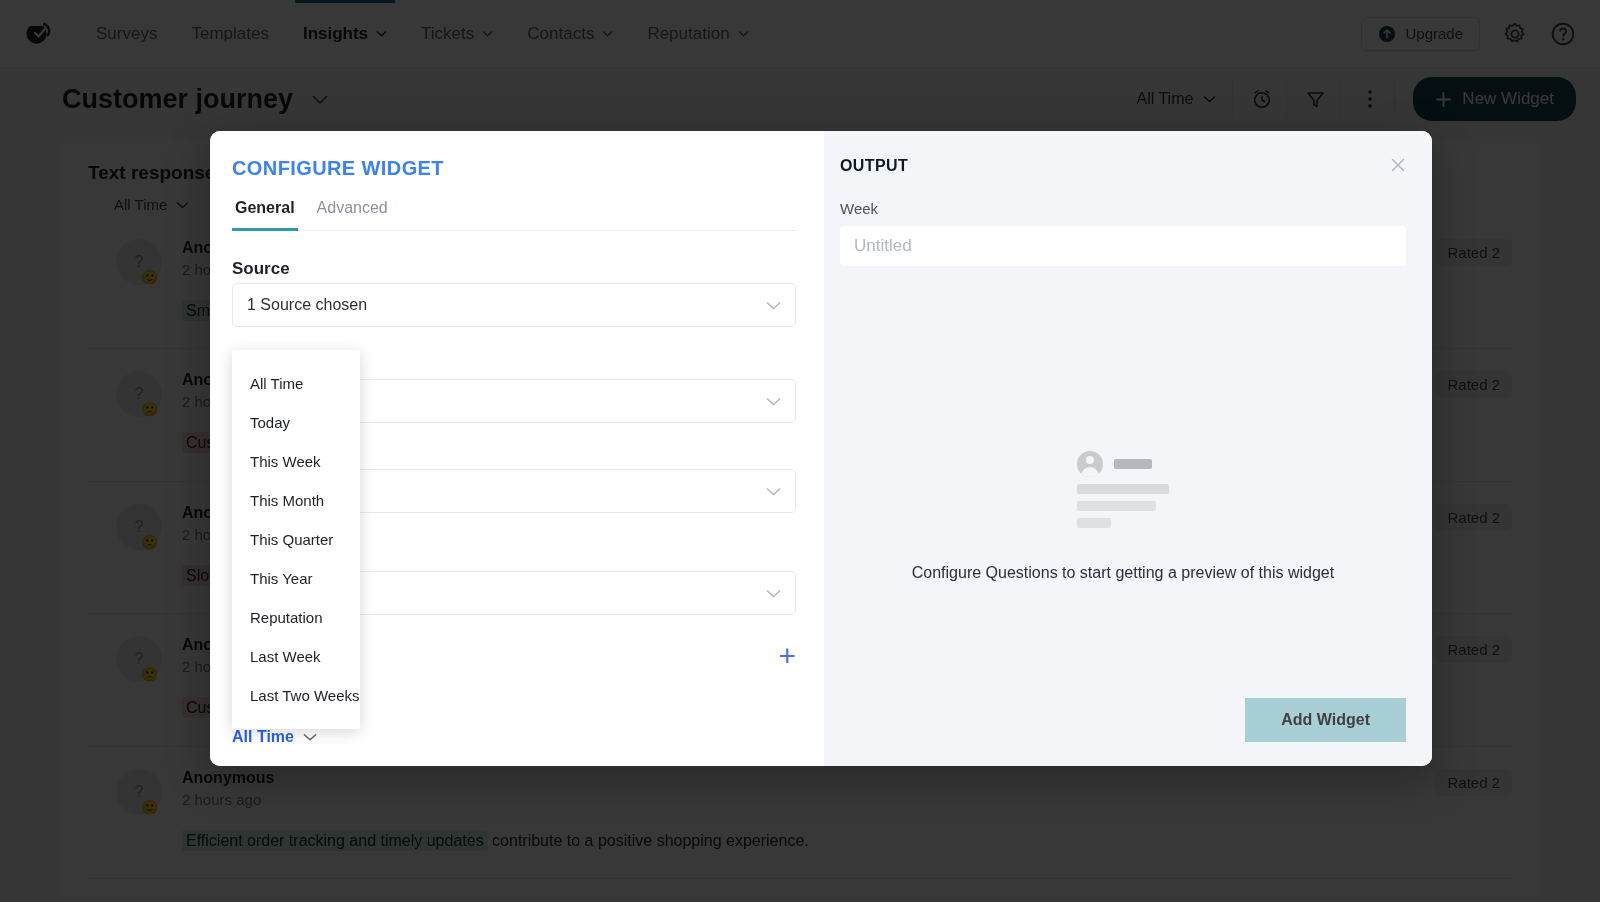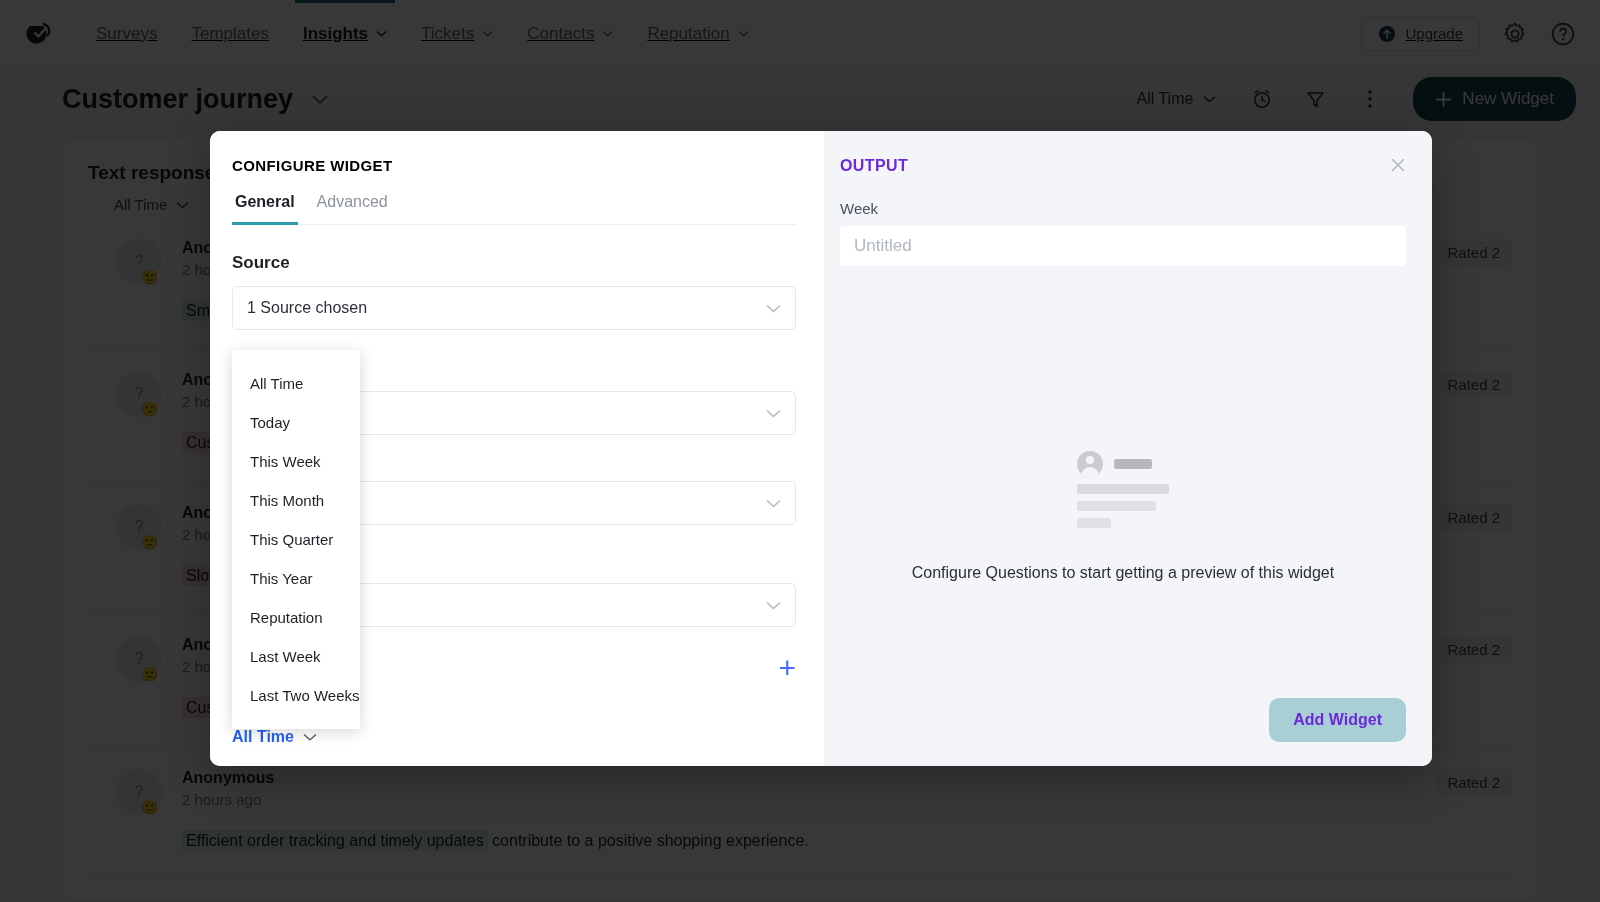--- a/index.html
+++ b/index.html
@@ -19,21 +19,20 @@
 
   
   .topnav {
     position: relative;
     height: 68px;
     background: #ffffff;
     display: flex;
     align-items: center;
     padding: 0 24px;
     border-bottom: 1px solid #e6e8ec;
-    text-decoration: underline;
   }
   .logo { width: 34px; height: 34px; margin-right: 38px; flex: none; }
   .navlinks { display: flex; align-items: center; gap: 34px; height: 100%; }
   .navlink {
     display: flex; align-items: center; gap: 8px;
     font-size: 17px; color: #5c6470; height: 100%;
     position: relative; cursor: pointer;
   }
   .navlink.active { color: #17191c; font-weight: 600; }
   .navlink.active::before {
@@ -117,36 +116,36 @@
     width: 1222px; height: 635px;
     background: #fff; border-radius: 10px;
     display: flex; overflow: visible;
     box-shadow: 0 12px 44px rgba(0,0,0,0.30);
   }
   .modal-left {
     width: 614px; background: #fff; border-radius: 10px 0 0 10px;
     padding: 26px 28px 0 22px; position: relative;
   }
   .modal-title {
-    font-size: 15px; font-weight: 700; letter-spacing: .4px; color: #000000;
+    font-size: 20px; font-weight: 700; letter-spacing: .4px; color: #3b82f6;
     padding-left: 0;
   }
   .tabs { display: flex; gap: 16px; margin-top: 19px; border-bottom: 1px solid #eceef1; }
   .tab {
     font-size: 16px; padding: 0 3px 13px 3px; color: #8b929c; cursor: pointer;
     position: relative;
   }
   .tab.active { color: #1d2026; font-weight: 600; }
   .tab.active::after {
     content: ""; position: absolute; left: 0; right: 0; bottom: -1px;
     height: 3px; background: #2e9aaa;
   }
   .field-label { font-size: 17px; font-weight: 700; color: #1d2026; margin: 28px 0 0 0; }
   .select-box {
-    margin-top: 13px; height: 44px; border: 1px solid #e6e8ec; border-radius: 5px;
+    margin-top: 4px; height: 44px; border: 1px solid #e6e8ec; border-radius: 5px;
     display: flex; align-items: center; padding: 0 14px;
     font-size: 16px; color: #2b3038; cursor: pointer; background: #fff;
   }
   .select-box.placeholder { color: #b2b8c0; }
   .select-box .sel-chev { margin-left: auto; color: #b2b8c0; }
   .plus-row { display: flex; justify-content: flex-end; margin-top: 26px; }
   .plus-btn { font-size: 30px; line-height: 1; color: #4a6cf7; cursor: pointer; font-weight: 300; }
   .alltime-link {
     position: absolute; left: 22px; bottom: 20px;
     display: flex; align-items: center; gap: 9px;
@@ -163,21 +162,21 @@
   .dd-item {
     padding: 11px 18px; font-size: 15px; color: #1d2026; cursor: pointer; white-space: nowrap;
   }
 
   
   .modal-right {
     flex: 1; background: #f4f5f8; border-radius: 0 10px 10px 0;
     padding: 26px 26px 0 16px; position: relative; display: flex; flex-direction: column;
   }
   .out-head { display: flex; align-items: flex-start; }
-  .out-title { font-size: 16px; font-weight: 700; letter-spacing: .4px; color: #6d28d9; }
+  .out-title { font-size: 16px; font-weight: 700; letter-spacing: .4px; color: #0f172a; }
   .close-x { margin-left: auto; color: #b2b8c0; cursor: pointer; font-size: 20px; line-height: 1; }
   .out-sublabel { font-size: 15px; color: #4a5260; margin-top: 25px; }
   .title-input {
     margin-top: 9px; height: 40px; background: #fff; border: none; border-radius: 4px;
     width: 100%; padding: 0 14px; font-size: 17px; color: #2b3038;
     font-family: "Liberation Sans", sans-serif;
   }
   .title-input::placeholder { color: #b2b8c0; }
   .out-center { flex: 1; display: flex; flex-direction: column;
                 align-items: center; justify-content: center; }
@@ -187,22 +186,22 @@
   .sk-avatar::before { content:""; position:absolute; left:9px; top:5px; width:8px; height:8px; border-radius:50%; background:#f4f5f8; }
   .sk-avatar::after { content:""; position:absolute; left:4px; top:16px; width:18px; height:12px; border-radius:9px 9px 0 0; background:#f4f5f8; }
   .sk-name { width: 38px; height: 10px; border-radius: 2px; background: #b6b8bd; }
   .sk-line { height: 10px; border-radius: 2px; background: #dfe0e3; margin-top: 7px; }
   .sk-l1 { width: 92px; background: #d9dadd; }
   .sk-l2 { width: 79px; }
   .sk-l3 { width: 34px; }
   .out-hint { font-size: 16px; color: #2b3038; margin-top: 36px; text-align: center; }
   .add-widget-btn {
     position: absolute; right: 26px; bottom: 24px;
-    background: #a9cfd6; color: #6d28d9; font-size: 16px; font-weight: 600;
-    padding: 13px 24px; border-radius: 10px; border: none; cursor: pointer;
+    background: #a9cfd6; color: #404040; font-size: 16px; font-weight: 600;
+    padding: 13px 36px; border-radius: 0; border: none; cursor: pointer;
     font-family: "Liberation Sans", sans-serif;
   }
 </style>
 </head>
 <body>
 
 <div class="app-bg">
 
   <div class="topnav">
     <span class="logo">

